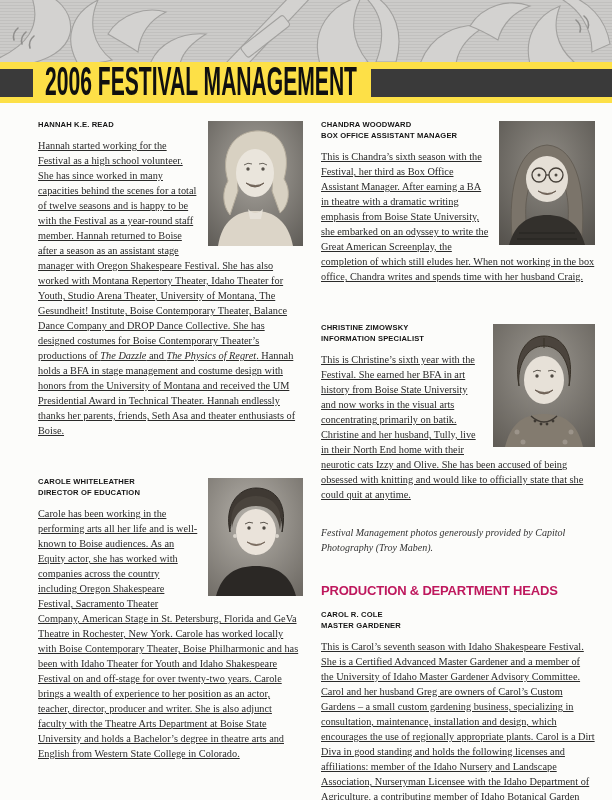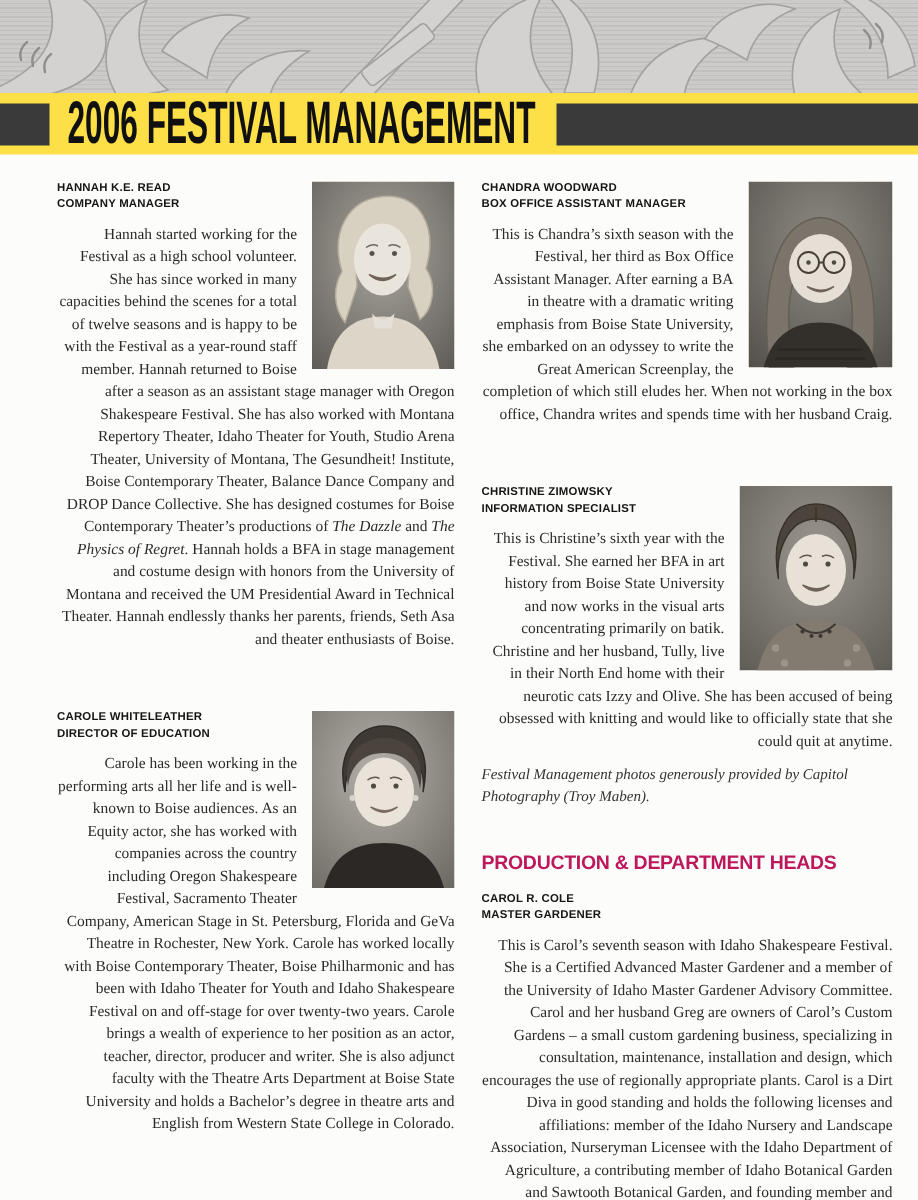--- a/index.html
+++ b/index.html
@@ -35,21 +35,22 @@
 
   .staff-name, .staff-role {
     font-family:"Liberation Sans", sans-serif; font-weight:bold;
     font-size:7.6px; letter-spacing:0.15px; line-height:11px;
     color:#151515; margin:0;
   }
   .staff-header { margin-bottom:8px; }
 
   .bio {
     margin:0; font-size:10.3px; line-height:15px; color:#2a2a2a;
-    text-align:right;
+    text-align:left;
+    text-decoration:underline;
   }
   .bio .it { font-style:italic; }
 
   .photo-credit {
     margin:0 0 28px 0; font-style:italic; font-size:10px; line-height:14.5px; color:#333;
   }
 
   .prod-heading {
     margin:0 0 11px 0;
     font-family:"Liberation Sans", sans-serif; font-weight:bold;
@@ -115,21 +116,20 @@
           <ellipse cx="47" cy="52" rx="19" ry="24" fill="#eae5dc"></ellipse>
           <circle cx="40" cy="48" r="1.7" fill="#57524b"></circle>
             <circle cx="55" cy="48" r="1.7" fill="#57524b"></circle>
           <path d="M36,44 q4,-3 8,-1 M51,43 q4,-2 8,1" stroke="#6b665e" stroke-width="1" fill="none"></path>
           <path d="M38,62 q9,8 18,0 q-8,5 -18,0" fill="#6f6257" stroke="#6f6257"></path>
           <path d="M10,125 C14,100 28,90 47,90 C66,90 80,100 85,125 Z" fill="#dcd5c8"></path>
           <path d="M40,88 q7,8 15,0 l-2,10 h-11 Z" fill="#e6e1d8"></path>
         </svg>
         <div class="staff-header">
           <p class="staff-name">HANNAH K.E. READ</p>
-          <p class="staff-role">COMPANY MANAGER</p>
         </div>
         <p class="bio"><span>Hannah started working for the Festival as a high school volunteer. She has since worked in many capacities behind the scenes for a total of twelve seasons and is happy to be with the Festival as a year-round staff member. Hannah returned to Boise after a season as an assistant stage manager with Oregon Shakespeare Festival. She has also worked with Montana Repertory Theater, Idaho Theater for Youth, Studio Arena Theater, University of Montana, The Gesundheit! Institute, Boise Contemporary Theater, Balance Dance Company and DROP Dance Collective. She has designed costumes for Boise Contemporary Theater’s productions of </span><span class="it">The Dazzle</span><span> and </span><span class="it">The Physics of Regret</span><span>. Hannah holds a BFA in stage management and costume design with honors from the University of Montana and received the UM Presidential Award in Technical Theater. Hannah endlessly thanks her parents, friends, Seth Asa and theater enthusiasts of Boise.</span></p>
       </div>
 
       <div class="staff-section">
         <svg class="portrait" width="95" height="118" viewBox="0 0 95 118">
           <defs>
               <radialGradient id="bgC" cx="45%" cy="35%" r="85%">
             <stop offset="0%" stop-color="#b5b1aa"></stop>
                 <stop offset="100%" stop-color="#6b6761"></stop>
@@ -178,21 +178,21 @@
           <path d="M10,124 C16,102 30,94 48,94 C66,94 80,102 86,124 Z" fill="#33302c"></path>
           <path d="M20,112 h56 M18,118 h60" stroke="#2a2723" stroke-width="1.5" fill="none"></path>
         </svg>
         <div class="staff-header">
           <p class="staff-name">CHANDRA WOODWARD</p>
           <p class="staff-role">BOX OFFICE ASSISTANT MANAGER</p>
         </div>
         <p class="bio">This is Chandra’s sixth season with the Festival, her third as Box Office Assistant Manager. After earning a BA in theatre with a dramatic writing emphasis from Boise State University, she embarked on an odyssey to write the Great American Screenplay, the completion of which still eludes her. When not working in the box office, Chandra writes and spends time with her husband Craig.</p>
       </div>
 
-      <div class="staff-section gap-sm" style="margin-bottom:8px">
+      <div class="staff-section gap-sm" style="margin-bottom:24px">
         <svg class="portrait" width="102" height="123" viewBox="0 0 102 123">
           <defs>
               <radialGradient id="bgE" cx="50%" cy="35%" r="85%">
             <stop offset="0%" stop-color="#9a968f"></stop>
                 <stop offset="100%" stop-color="#5d5953"></stop>
           </radialGradient>
             </defs>
           <rect width="102" height="123" fill="url(#bgE)"></rect>
           <path d="M26,62 C20,30 34,12 51,12 C70,12 82,30 76,62 C78,44 70,22 51,22 C32,22 24,44 26,62 Z" fill="#4b443d" stroke="#383229" stroke-width="1"></path>
           <path d="M51,14 L51,24" stroke="#383229" stroke-width="1"></path>

